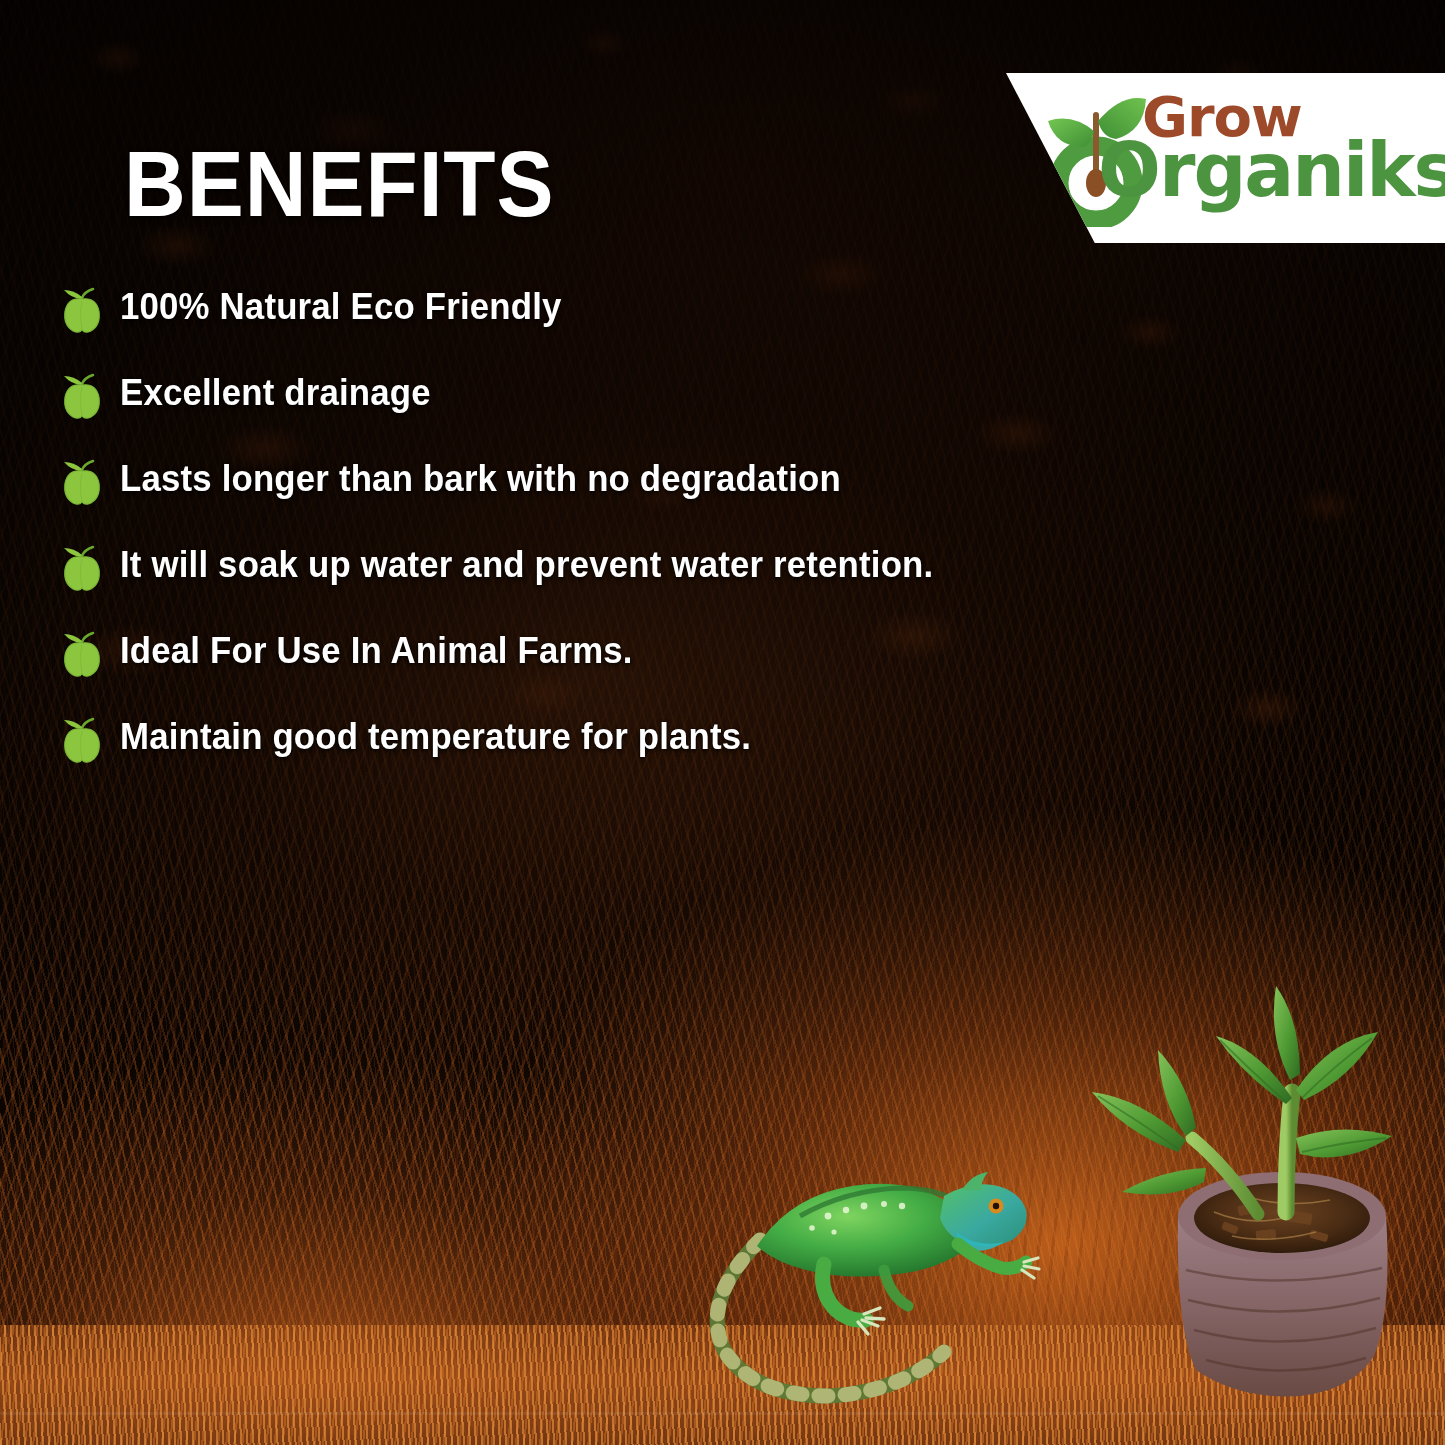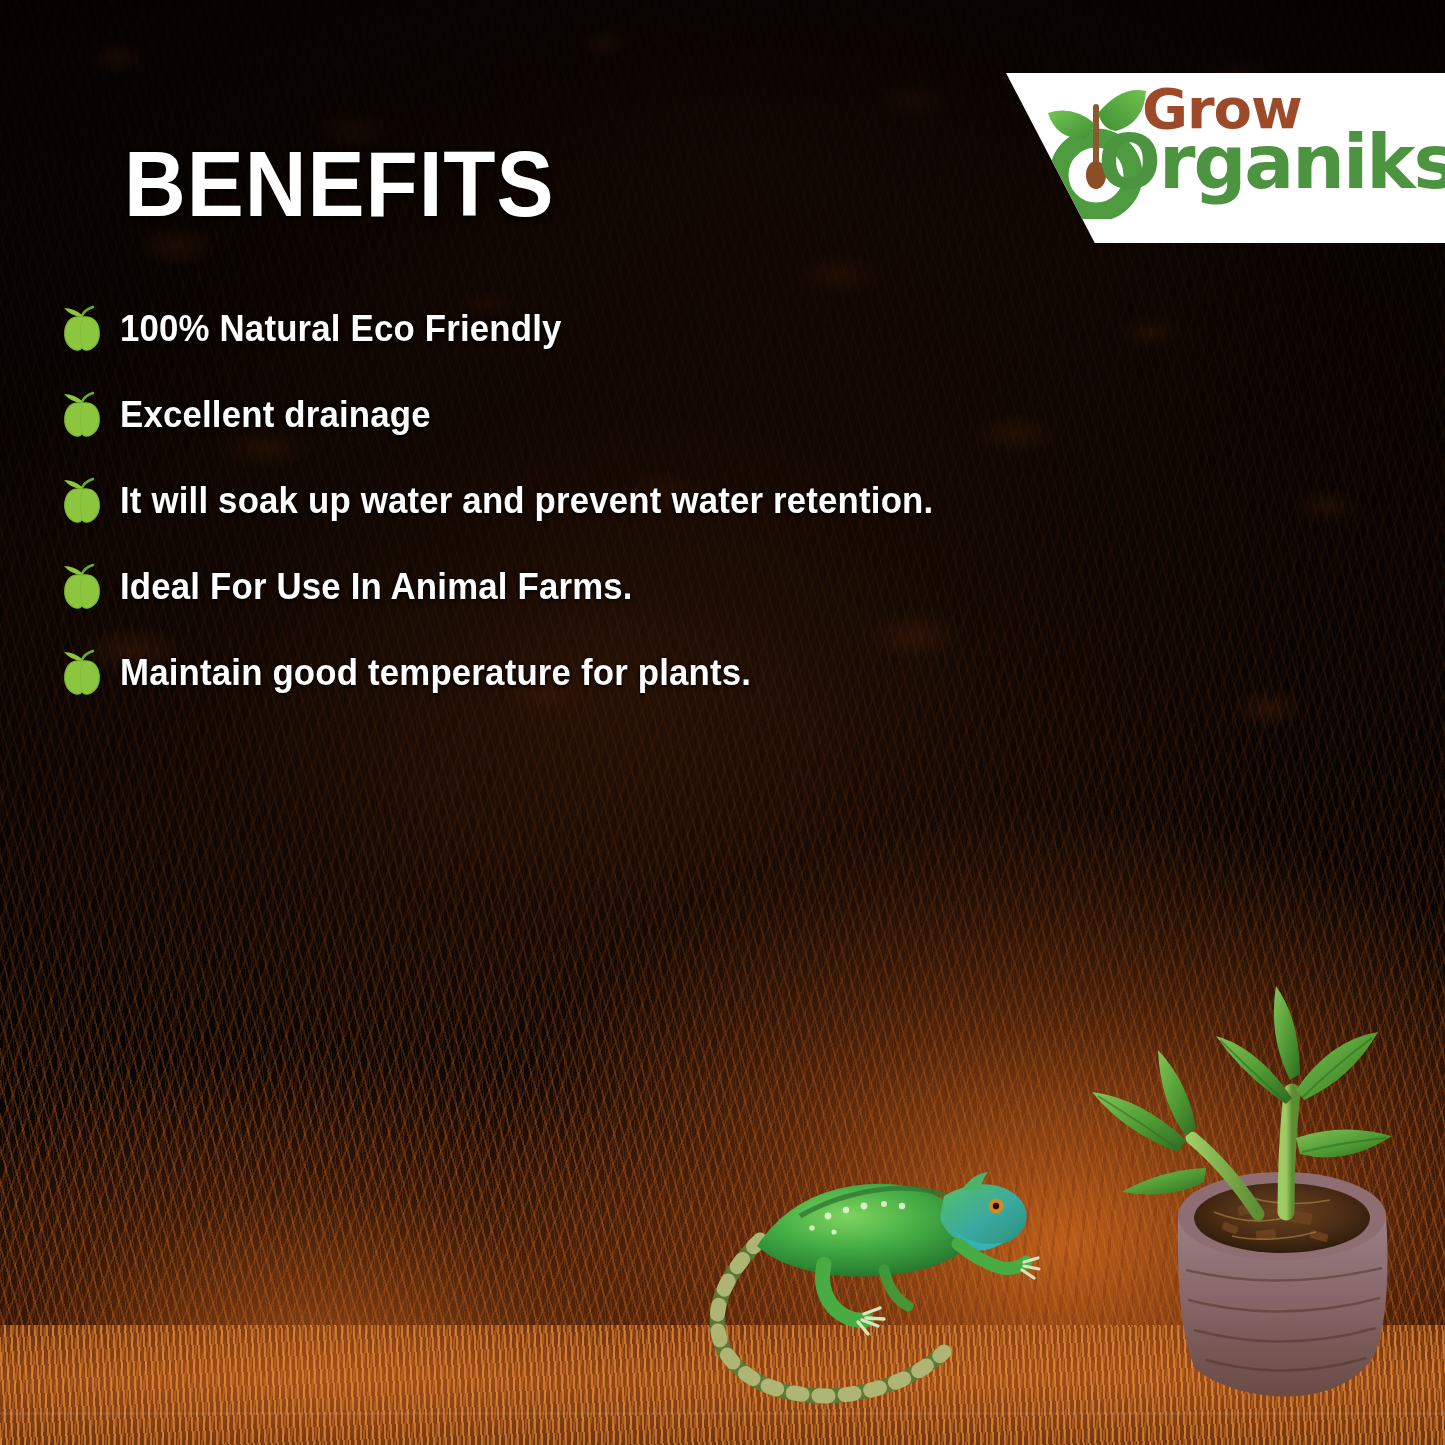--- a/index.html
+++ b/index.html
@@ -93,21 +93,21 @@
     left: 978px;
     width: 467px;
     height: 170px;
     background: #ffffff;
     clip-path: polygon(6.0% 0%, 100% 0%, 100% 100%, 25.0% 100%);
     box-shadow: 0 2px 10px rgba(0,0,0,.45);
   }
   .logo-inner {
     position: absolute;
     left: 62px;
-    top: 4px;
+    top: 12px;
     width: 400px;
     height: 150px;
   }
   .logo-mark {
     position: absolute;
     left: 0px;
     top: 6px;
     width: 112px;
     height: 136px;
   }
@@ -162,21 +162,21 @@
   .benefits-list {
     position: absolute;
     left: 60px;
     top: 286px;
     width: 1340px;
   }
   .benefit-row {
     position: relative;
     height: 86px;
     display: flex;
-    align-items: center;
+    align-items: flex-start;
   }
   .benefit-icon {
     flex: 0 0 auto;
     width: 44px;
     height: 50px;
     margin-right: 16px;
     position: relative;
     top: -1px;
   }
   .benefit-text {
@@ -392,20 +392,29 @@
     <div class="benefit-row">
       <svg class="benefit-icon" viewBox="0 0 44 50">
         <path d="M22 13 Q24 7 33 4" stroke="#6aa82e" stroke-width="2.6" fill="none" stroke-linecap="round"></path>
         <path d="M22 12 Q14 5 4 5 Q11 13 21 14 Z" fill="#8cc63f"></path>
         <path d="M22 14 Q8 12 5 26 Q3 40 13 46 Q19 49 22 45 Q25 49 31 46 Q41 40 39 26 Q36 12 22 14 Z" fill="#8cc63f" stroke="#7ab536" stroke-width="1.1"></path>
         <path d="M22 16 Q19 28 22 45" stroke="#7ab536" stroke-width="1" fill="none" opacity=".7"></path>
       </svg>
       <div class="benefit-text">Excellent drainage</div>
     </div>
 
+    <div class="benefit-row">
+      <svg class="benefit-icon" viewBox="0 0 44 50">
+        <path d="M22 13 Q24 7 33 4" stroke="#6aa82e" stroke-width="2.6" fill="none" stroke-linecap="round"></path>
+        <path d="M22 12 Q14 5 4 5 Q11 13 21 14 Z" fill="#8cc63f"></path>
+        <path d="M22 14 Q8 12 5 26 Q3 40 13 46 Q19 49 22 45 Q25 49 31 46 Q41 40 39 26 Q36 12 22 14 Z" fill="#8cc63f" stroke="#7ab536" stroke-width="1.1"></path>
+        <path d="M22 16 Q19 28 22 45" stroke="#7ab536" stroke-width="1" fill="none" opacity=".7"></path>
+      </svg>
+      <div class="benefit-text">Lasts longer than bark with no degradation</div>
+    </div>
 
 
 
     <div class="benefit-row">
       <svg class="benefit-icon" viewBox="0 0 44 50">
         <path d="M22 13 Q24 7 33 4" stroke="#6aa82e" stroke-width="2.6" fill="none" stroke-linecap="round"></path>
         <path d="M22 12 Q14 5 4 5 Q11 13 21 14 Z" fill="#8cc63f"></path>
         <path d="M22 14 Q8 12 5 26 Q3 40 13 46 Q19 49 22 45 Q25 49 31 46 Q41 40 39 26 Q36 12 22 14 Z" fill="#8cc63f" stroke="#7ab536" stroke-width="1.1"></path>
         <path d="M22 16 Q19 28 22 45" stroke="#7ab536" stroke-width="1" fill="none" opacity=".7"></path>
       </svg>

